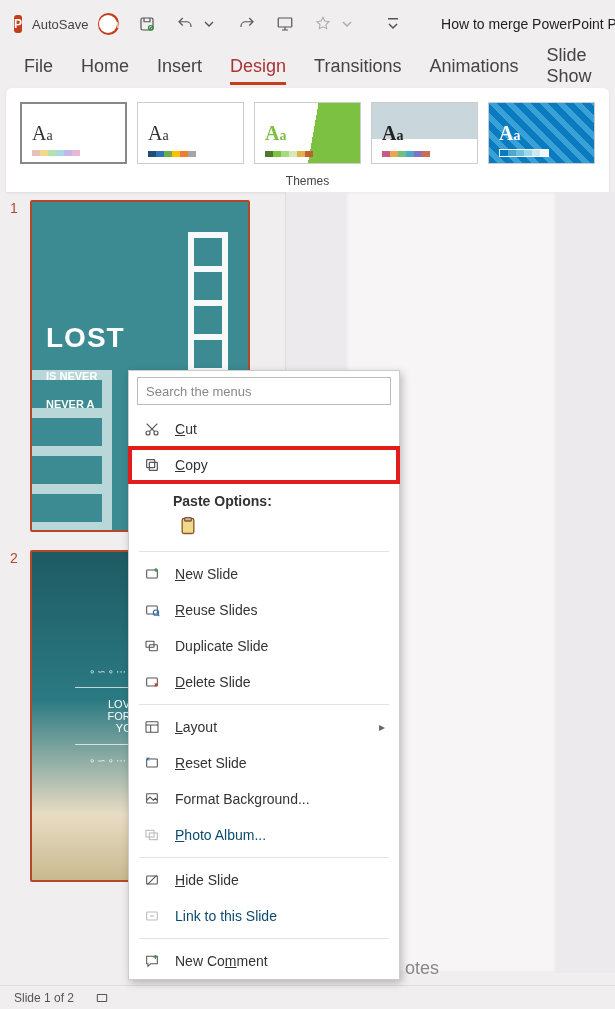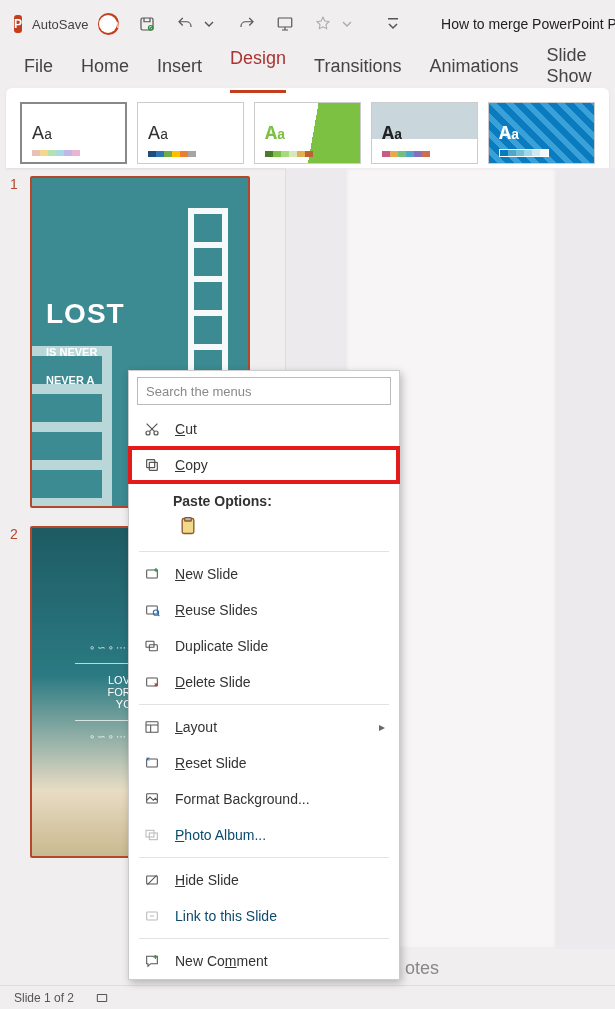--- a/index.html
+++ b/index.html
@@ -65,21 +65,21 @@
     padding: 0 24px;
     height: 36px;
     align-items: center;
     font-size: 18px;
   }
   .tab { color: #444; cursor: pointer; }
   .tab.active {
     color: #a33;
     font-weight: 400;
     border-bottom: 3px solid #c43e1c;
-    padding-bottom: 21px;
+    padding-bottom: 5px;
     margin-bottom: -8px;
   }
 
   
   .ribbon {
     background: #fff;
     margin: 4px 6px 0 6px;
     border-radius: 6px 6px 0 0;
     padding: 14px 14px 4px 14px;
     box-shadow: 0 1px 3px rgba(0,0,0,0.08);
@@ -87,21 +87,21 @@
   .themes-row { display: flex; gap: 10px; }
   .theme-thumb {
     width: 108px; height: 62px;
     border: 1px solid #ccc;
     background: #fff;
     position: relative;
     display: flex; flex-direction: column;
     justify-content: center;
     padding-left: 10px;
     font-size: 18px;
-    font-family: Liberation Mono, monospace;
+    font-family: Liberation Serif, serif;
   }
   .theme-thumb.selected { border: 2px solid #888; }
   .theme-thumb .aa-big { font-size: 20px; }
   .theme-thumb .aa-small { font-size: 14px; }
   .theme-thumb .pal {
     position: absolute;
     bottom: 6px; left: 10px;
     display: flex; gap: 0;
   }
   .theme-thumb .pal span { width: 8px; height: 6px; display: inline-block; }
@@ -378,20 +378,21 @@
       <div class="pal" style="background:#fff;padding:1px;">
           <span style="background:#0a7bbf"></span>
           <span style="background:#50a8c8"></span>
           <span style="background:#70c0d8"></span>
           <span style="background:#a0d8e8"></span>
           <span style="background:#d0e8f0"></span>
           <span style="background:#f0f8fc"></span>
         </div>
     </div>
   </div>
+  <div class="themes-label">Themes</div>
 </div>
 
 <div class="main">
   <div class="slide-panel">
     <div class="slide-entry">
       <div class="slide-num">1</div>
       <div class="slide-thumb s1">
         <div class="ladder"></div>
         <div class="ladder2"></div>
         <div class="txt">

